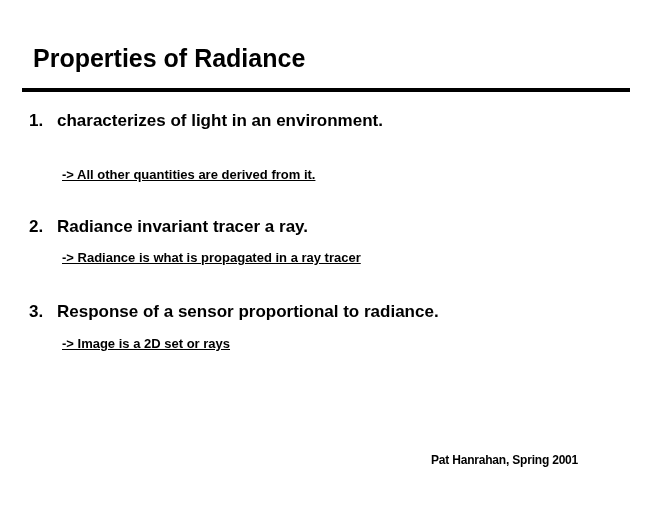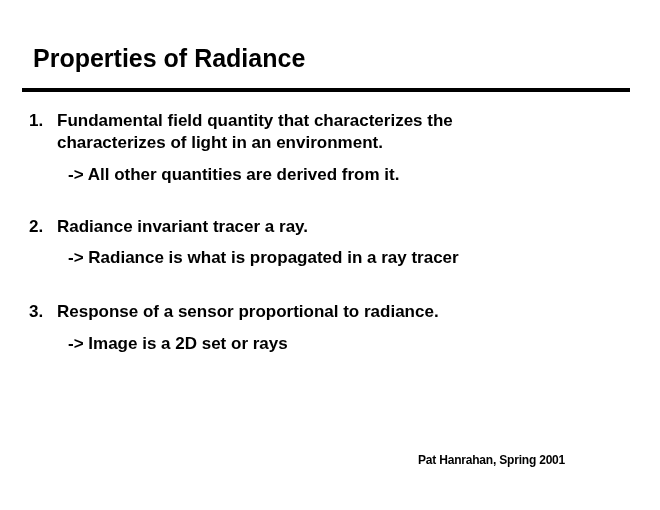--- a/index.html
+++ b/index.html
@@ -48,49 +48,49 @@
     flex: 0 0 28px;
   }
   .item .itext {
     white-space: nowrap;
   }
   .item .iline {
     display: block;
   }
   .sub {
     position: absolute;
-    left: 68px;
-    font-size: 17px;
+    left: 62px;
+    font-size: 13px;
     line-height: 22px;
     white-space: nowrap;
+    text-decoration: underline;
   }
   .footer-left, .footer-right {
     position: absolute;
     top: 453px;
     font-size: 12px;
     line-height: 15px;
     letter-spacing: -0.2px;
     white-space: nowrap;
   }
   .footer-left  { left: 22px; }
-  .footer-right { left: 418px; }
+  .footer-right { left: 431px; }
 </style>
 </head>
 <body>
 
 <div class="slide">
 
   <h1 class="title">Properties of Radiance</h1>
 
   <div class="rule"></div>
 
   <div class="item" style="top:110px">
     <span class="num">1.</span>
     <span class="itext">
-      <span class="iline">Fundamental field quantity that characterizes the</span>
       <span class="iline">characterizes of light in an environment.</span>
     </span>
   </div>
   <div class="sub" style="top:164px">-&gt; All other quantities are derived from it.</div>
 
   <div class="item" style="top:216px">
     <span class="num">2.</span>
     <span class="itext">
       <span class="iline">Radiance invariant tracer a ray.</span>
     </span>

